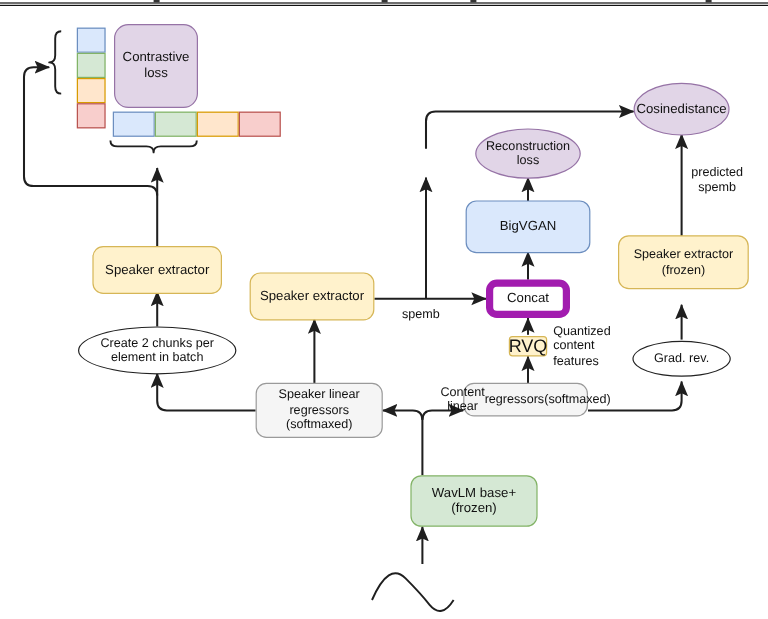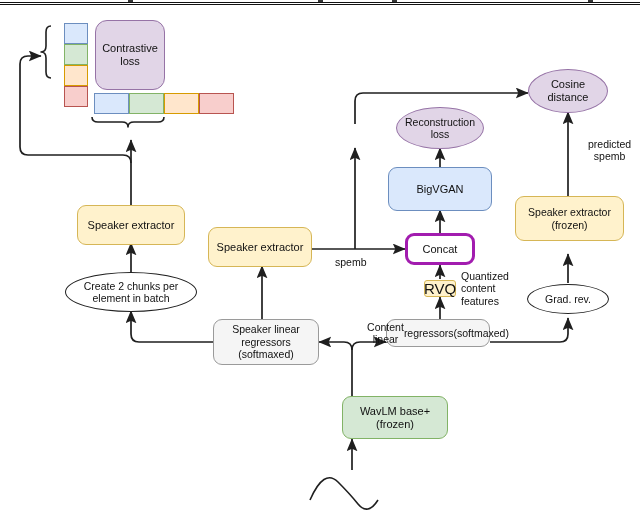--- a/index.html
+++ b/index.html
@@ -8,21 +8,21 @@
   #canvas{position:absolute;left:0;top:0;width:640px;height:516px;}
   svg.layer{position:absolute;left:0;top:0;width:640px;height:516px;pointer-events:none;}
   .node{position:absolute;box-sizing:border-box;display:flex;align-items:center;
         justify-content:center;text-align:center;line-height:1.18;}
   .rbox{border-radius:9px;border:1px solid #999;background:#fff;}
   .yellow{background:#fff2cc;border:1px solid #d6b656;}
   .green {background:#d5e8d4;border:1px solid #82b366;}
   .blue  {background:#dae8fc;border:1px solid #6c8ebf;}
   .purpleBox{background:#e1d5e7;border:1px solid #9673a6;}
   .grey  {background:#f5f5f5;border:1px solid #9a9a9a;align-items:center;}
-  .plain {background:#ffffff;border:3px solid #a21caf;}
+  .plain {background:#ffffff;border:6px solid #a21caf;}
   .ell{border-radius:50%;background:#fff;border:1px solid #222;}
   .ell.purple{background:#e1d5e7;border:1px solid #9673a6;}
   .lbl{position:absolute;color:#111;background:transparent;}
   .sw{position:absolute;box-sizing:border-box;}
   .topcut{position:absolute;left:0;top:0;width:640px;height:6px;overflow:hidden;}
   .topcut .bar{position:absolute;left:0;top:4px;width:640px;height:1.4px;background:#111;}
   .topcut .bar2{position:absolute;left:0;top:1.6px;width:640px;height:1px;background:#111;}
   .topcut .tick{position:absolute;top:0;width:5px;height:2.2px;background:#333;}
 </style>
 </head>
@@ -150,21 +150,21 @@
     <span>Content linear</span>
     <span>regressors</span>
     <span>(softmaxed)</span>
   </div>
 
   <div class="node rbox green" style="left:299px;top:396px;width:106px;height:43px;font-size:11px;flex-direction:column;margin-left:43px;">
     <span>WavLM base+</span>
     <span>(frozen)</span>
   </div>
 
-  <div class="node ell purple" style="left:528px;top:69px;width:80px;height:44px;font-size:11px;flex-direction:column;">
+  <div class="node ell purple" style="left:528px;top:69px;width:80px;height:44px;font-size:11px;flex-direction:row;">
     <span>Cosine</span>
     <span>distance</span>
   </div>
 
   <div class="node ell" style="left:527px;top:284px;width:82px;height:30px;font-size:10.5px;">
     <span>Grad. rev.</span>
   </div>
 
   <div class="node rbox yellow" style="left:515px;top:196px;width:109px;height:45px;font-size:10.5px;flex-direction:column;">
     <span>Speaker extractor</span>
@@ -174,18 +174,18 @@
   <div class="lbl" style="left:335px;top:256px;font-size:10.5px;">
     <span>spemb</span>
   </div>
 
   <div class="lbl" style="left:461px;top:270px;font-size:10.5px;line-height:1.18;">
     <div>Quantized</div>
     <div>content</div>
     <div>features</div>
   </div>
 
-  <div class="lbl" style="left:576px;top:138px;font-size:10.5px;line-height:1.18;text-align:center;margin-left:12px;">
+  <div class="lbl" style="left:576px;top:138px;font-size:10.5px;line-height:1.18;text-align:center;">
     <div>predicted</div>
     <div>spemb</div>
   </div>
 
 </div>
 
 </body></html>

